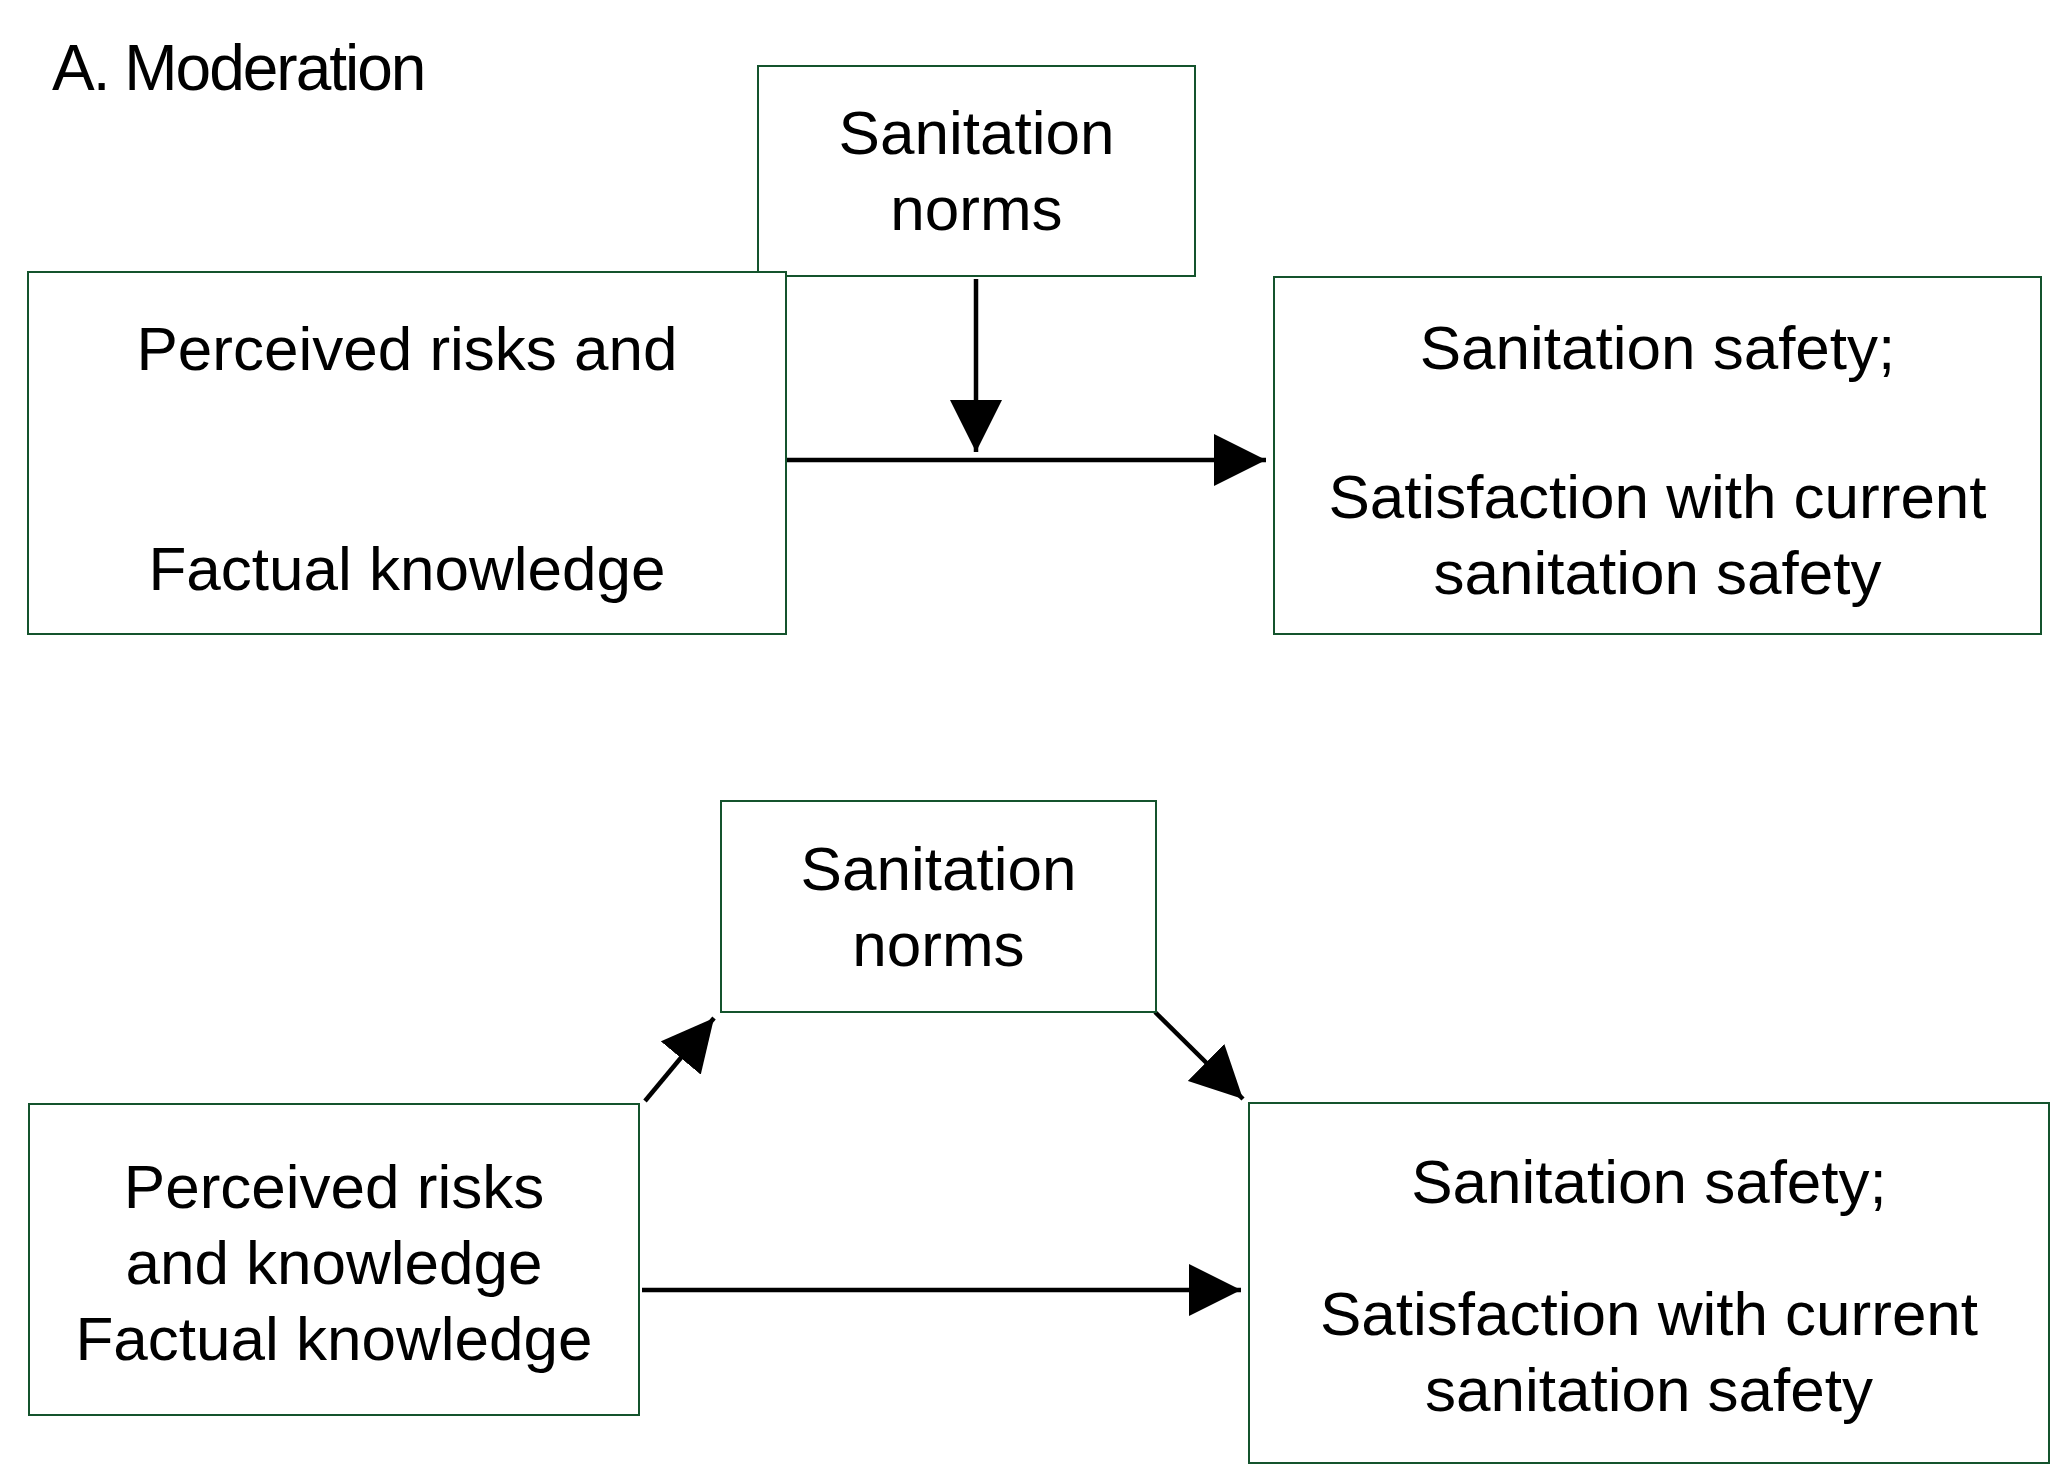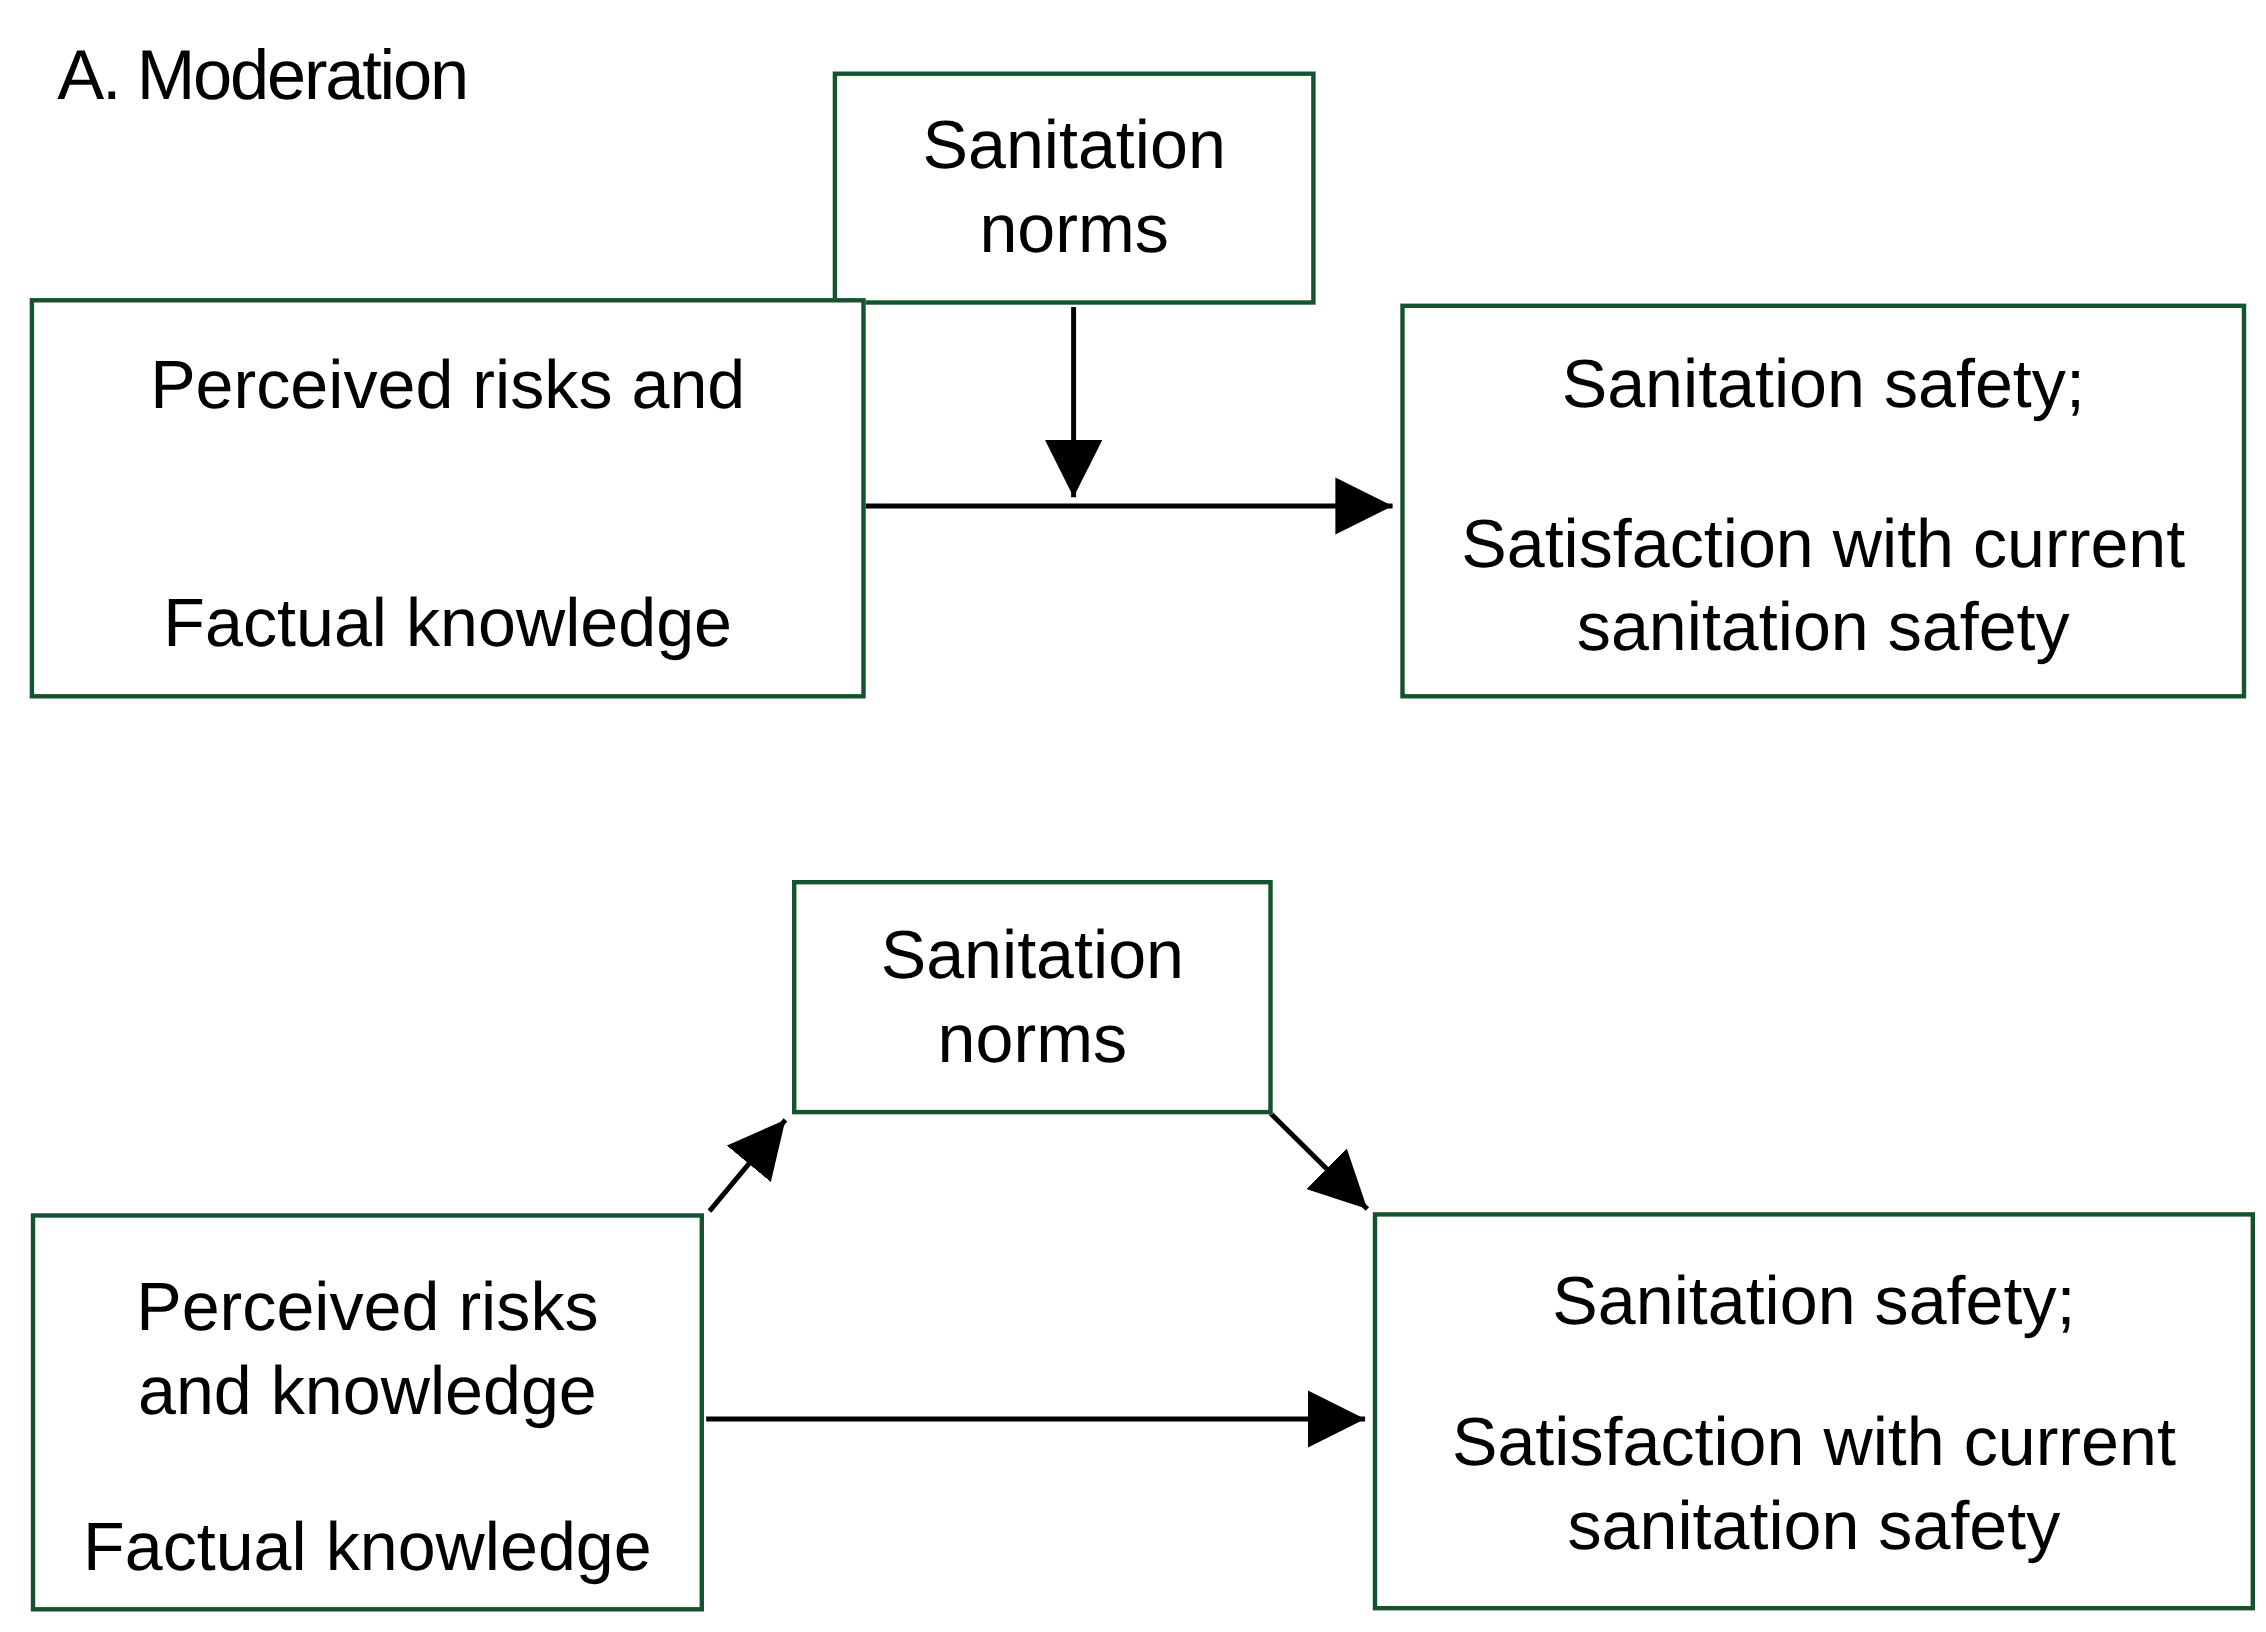--- a/index.html
+++ b/index.html
@@ -28,21 +28,21 @@
     font-weight: normal;
     font-size: 64px;
     letter-spacing: -2px;
     white-space: nowrap;
     line-height: 1.0;
     text-align: right;
   }
   .node-box {
     position: absolute;
     box-sizing: border-box;
-    border: 4px solid #14532d;
+    border: 2px solid #14532d;
     background: #ffffff;
     display: flex;
     flex-direction: column;
     align-items: center;
     text-align: center;
     font-size: 62px;
     line-height: 76px;
   }
   .node-box.centered {
     justify-content: center;
@@ -110,21 +110,21 @@
   </div>
 
 
   <div class="node-box centered" style="left:720px; top:800px; width:437px; height:213px;">
     <div class="txt-group">
       <span class="txt-line">Sanitation</span>
       <span class="txt-line">norms</span>
     </div>
   </div>
 
-  <div class="node-box split" style="left:28px; top:1103px; width:612px; height:362px; padding:44px 8px 16px 8px;">
+  <div class="node-box split" style="left:28px; top:1103px; width:612px; height:313px; padding:44px 8px 44px 8px;">
     <div class="txt-group">
       <span class="txt-line">Perceived risks</span>
       <span class="txt-line">and knowledge</span>
     </div>
     <div class="txt-group">
       <span class="txt-line">Factual knowledge</span>
     </div>
   </div>
 
   <div class="node-box split" style="left:1248px; top:1102px; width:802px; height:362px; padding:40px 8px 34px 8px;">

